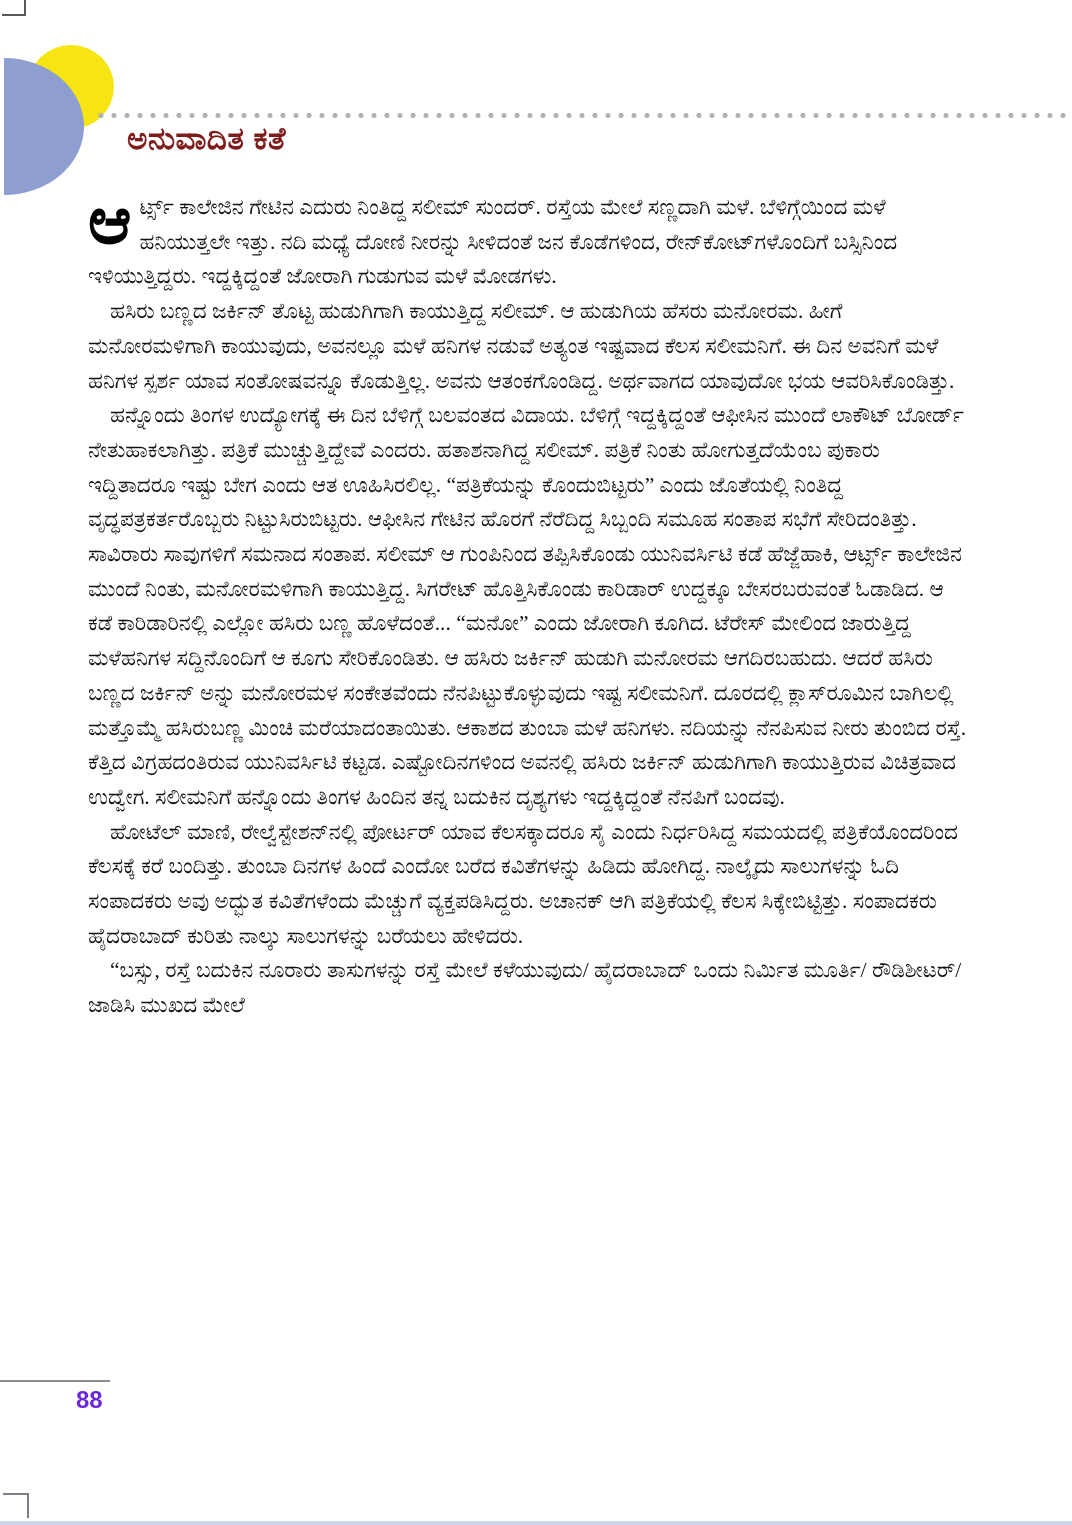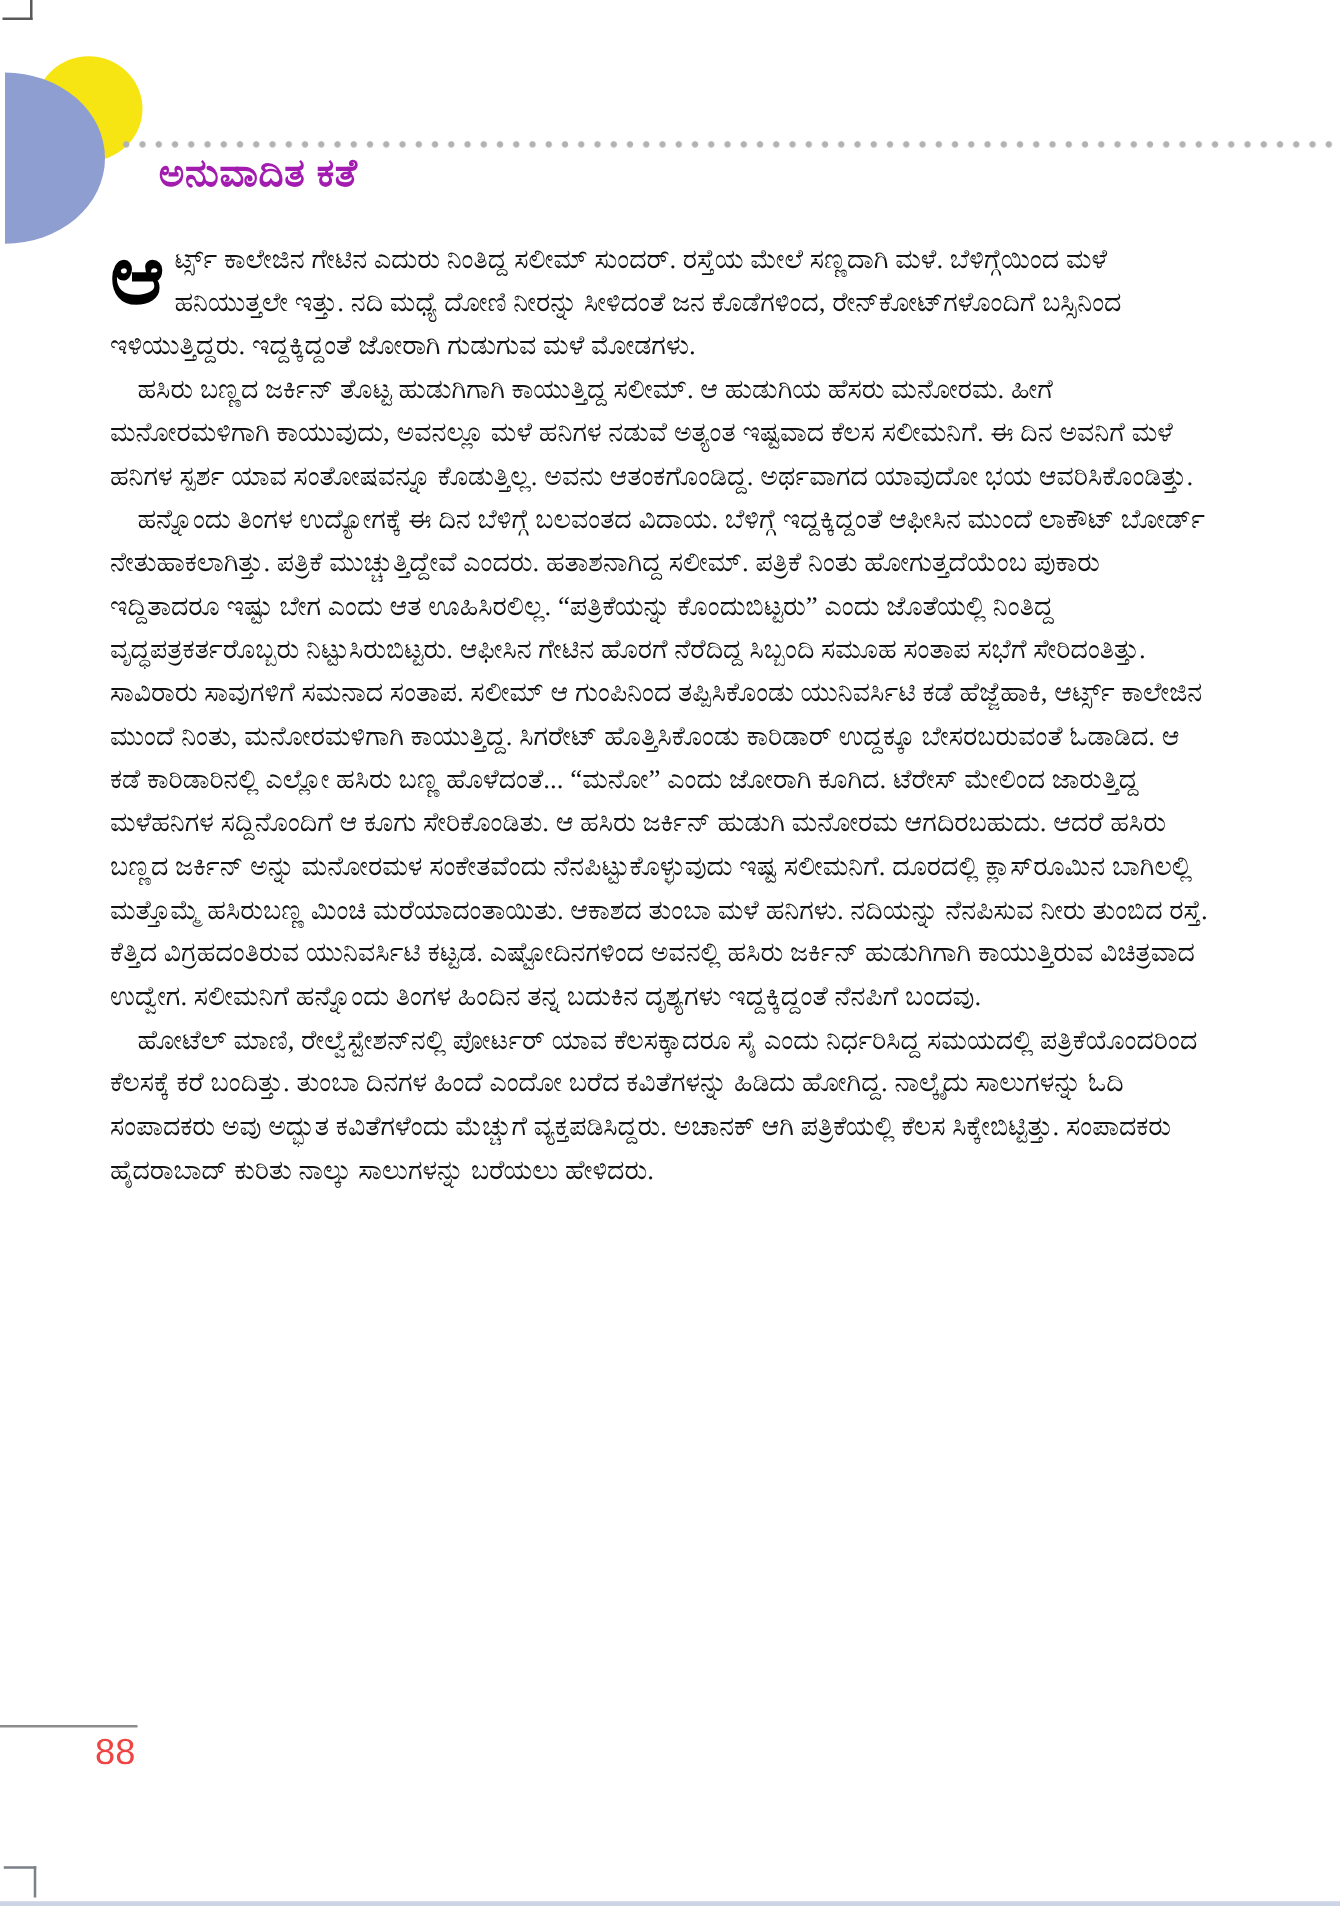--- a/index.html
+++ b/index.html
@@ -56,21 +56,21 @@
     background-size: 13px 7px;
     background-repeat: repeat-x;
   }
   .section-title {
     position: absolute;
     left: 127px; top: 121px;
     margin: 0;
     font-size: 31px;
     font-weight: bold;
     letter-spacing: 0.5px;
-    color: #a21caf;
+    color: #7f1d1d;
     font-family: "Liberation Sans", "DejaVu Sans", sans-serif;
     white-space: nowrap;
   }
 
   
   .story-body {
     position: absolute;
     left: 88px; top: 190px;
     width: 880px;
     font-size: 21.5px;
@@ -97,23 +97,23 @@
   
   .footer-rule {
     position: absolute;
     left: 0; top: 1380px;
     width: 110px; height: 2px;
     background: #8c8c8c;
   }
   .page-number {
     position: absolute;
     left: 76px; top: 1386px;
-    font-size: 29px;
-    font-weight: normal;
-    color: #ef4444;
+    font-size: 24px;
+    font-weight: bold;
+    color: #6d28d9;
     font-family: "Liberation Sans", "DejaVu Sans", sans-serif;
   }
 
   .bottom-strip {
     position: absolute;
     left: 0; bottom: 0;
     width: 100%; height: 4px;
     background: #ccd4e6;
   }
 </style>
@@ -129,20 +129,21 @@
   <div class="semi-blue"></div>
   <div class="dotted-rule"></div>
 
   <h1 class="section-title">ಅನುವಾದಿತ ಕತೆ</h1>
 
   <div class="story-body">
     <p class="first"><span class="drop-cap">ಆ</span><span>ರ್ಟ್ಸ್ ಕಾಲೇಜಿನ ಗೇಟಿನ ಎದುರು ನಿಂತಿದ್ದ ಸಲೀಮ್ ಸುಂದರ್. ರಸ್ತೆಯ ಮೇಲೆ ಸಣ್ಣದಾಗಿ ಮಳೆ. ಬೆಳಿಗ್ಗೆಯಿಂದ ಮಳೆ ಹನಿಯುತ್ತಲೇ ಇತ್ತು. ನದಿ ಮಧ್ಯೆ ದೋಣಿ ನೀರನ್ನು ಸೀಳಿದಂತೆ ಜನ ಕೊಡೆಗಳಿಂದ, ರೇನ್‌ಕೋಟ್‌ಗಳೊಂದಿಗೆ ಬಸ್ಸಿನಿಂದ ಇಳಿಯುತ್ತಿದ್ದರು. ಇದ್ದಕ್ಕಿದ್ದಂತೆ ಜೋರಾಗಿ ಗುಡುಗುವ ಮಳೆ ಮೋಡಗಳು.</span></p>
     <p>ಹಸಿರು ಬಣ್ಣದ ಜರ್ಕಿನ್ ತೊಟ್ಟ ಹುಡುಗಿಗಾಗಿ ಕಾಯುತ್ತಿದ್ದ ಸಲೀಮ್. ಆ ಹುಡುಗಿಯ ಹೆಸರು ಮನೋರಮ. ಹೀಗೆ ಮನೋರಮಳಿಗಾಗಿ ಕಾಯುವುದು, ಅವನಲ್ಲೂ ಮಳೆ ಹನಿಗಳ ನಡುವೆ ಅತ್ಯಂತ ಇಷ್ಟವಾದ ಕೆಲಸ ಸಲೀಮನಿಗೆ. ಈ ದಿನ ಅವನಿಗೆ ಮಳೆ ಹನಿಗಳ ಸ್ಪರ್ಶ ಯಾವ ಸಂತೋಷವನ್ನೂ ಕೊಡುತ್ತಿಲ್ಲ. ಅವನು ಆತಂಕಗೊಂಡಿದ್ದ. ಅರ್ಥವಾಗದ ಯಾವುದೋ ಭಯ ಆವರಿಸಿಕೊಂಡಿತ್ತು.</p>
     <p>ಹನ್ನೊಂದು ತಿಂಗಳ ಉದ್ಯೋಗಕ್ಕೆ ಈ ದಿನ ಬೆಳಿಗ್ಗೆ ಬಲವಂತದ ವಿದಾಯ. ಬೆಳಿಗ್ಗೆ ಇದ್ದಕ್ಕಿದ್ದಂತೆ ಆಫೀಸಿನ ಮುಂದೆ ಲಾಕೌಟ್ ಬೋರ್ಡ್ ನೇತುಹಾಕಲಾಗಿತ್ತು. ಪತ್ರಿಕೆ ಮುಚ್ಚುತ್ತಿದ್ದೇವೆ ಎಂದರು. ಹತಾಶನಾಗಿದ್ದ ಸಲೀಮ್. ಪತ್ರಿಕೆ ನಿಂತು ಹೋಗುತ್ತದೆಯೆಂಬ ಪುಕಾರು ಇದ್ದಿತಾದರೂ ಇಷ್ಟು ಬೇಗ ಎಂದು ಆತ ಊಹಿಸಿರಲಿಲ್ಲ. “ಪತ್ರಿಕೆಯನ್ನು ಕೊಂದುಬಿಟ್ಟರು” ಎಂದು ಜೊತೆಯಲ್ಲಿ ನಿಂತಿದ್ದ ವೃದ್ಧಪತ್ರಕರ್ತರೊಬ್ಬರು ನಿಟ್ಟುಸಿರುಬಿಟ್ಟರು. ಆಫೀಸಿನ ಗೇಟಿನ ಹೊರಗೆ ನೆರೆದಿದ್ದ ಸಿಬ್ಬಂದಿ ಸಮೂಹ ಸಂತಾಪ ಸಭೆಗೆ ಸೇರಿದಂತಿತ್ತು. ಸಾವಿರಾರು ಸಾವುಗಳಿಗೆ ಸಮನಾದ ಸಂತಾಪ. ಸಲೀಮ್ ಆ ಗುಂಪಿನಿಂದ ತಪ್ಪಿಸಿಕೊಂಡು ಯುನಿವರ್ಸಿಟಿ ಕಡೆ ಹೆಜ್ಜೆಹಾಕಿ, ಆರ್ಟ್ಸ್ ಕಾಲೇಜಿನ ಮುಂದೆ ನಿಂತು, ಮನೋರಮಳಿಗಾಗಿ ಕಾಯುತ್ತಿದ್ದ. ಸಿಗರೇಟ್ ಹೊತ್ತಿಸಿಕೊಂಡು ಕಾರಿಡಾರ್ ಉದ್ದಕ್ಕೂ ಬೇಸರಬರುವಂತೆ ಓಡಾಡಿದ. ಆ ಕಡೆ ಕಾರಿಡಾರಿನಲ್ಲಿ ಎಲ್ಲೋ ಹಸಿರು ಬಣ್ಣ ಹೊಳೆದಂತೆ... “ಮನೋ” ಎಂದು ಜೋರಾಗಿ ಕೂಗಿದ. ಟೆರೇಸ್ ಮೇಲಿಂದ ಜಾರುತ್ತಿದ್ದ ಮಳೆಹನಿಗಳ ಸದ್ದಿನೊಂದಿಗೆ ಆ ಕೂಗು ಸೇರಿಕೊಂಡಿತು. ಆ ಹಸಿರು ಜರ್ಕಿನ್ ಹುಡುಗಿ ಮನೋರಮ ಆಗದಿರಬಹುದು. ಆದರೆ ಹಸಿರು ಬಣ್ಣದ ಜರ್ಕಿನ್ ಅನ್ನು ಮನೋರಮಳ ಸಂಕೇತವೆಂದು ನೆನಪಿಟ್ಟುಕೊಳ್ಳುವುದು ಇಷ್ಟ ಸಲೀಮನಿಗೆ. ದೂರದಲ್ಲಿ ಕ್ಲಾಸ್‌ರೂಮಿನ ಬಾಗಿಲಲ್ಲಿ ಮತ್ತೊಮ್ಮೆ ಹಸಿರುಬಣ್ಣ ಮಿಂಚಿ ಮರೆಯಾದಂತಾಯಿತು. ಆಕಾಶದ ತುಂಬಾ ಮಳೆ ಹನಿಗಳು. ನದಿಯನ್ನು ನೆನಪಿಸುವ ನೀರು ತುಂಬಿದ ರಸ್ತೆ. ಕೆತ್ತಿದ ವಿಗ್ರಹದಂತಿರುವ ಯುನಿವರ್ಸಿಟಿ ಕಟ್ಟಡ. ಎಷ್ಟೋದಿನಗಳಿಂದ ಅವನಲ್ಲಿ ಹಸಿರು ಜರ್ಕಿನ್ ಹುಡುಗಿಗಾಗಿ ಕಾಯುತ್ತಿರುವ ವಿಚಿತ್ರವಾದ ಉದ್ವೇಗ. ಸಲೀಮನಿಗೆ ಹನ್ನೊಂದು ತಿಂಗಳ ಹಿಂದಿನ ತನ್ನ ಬದುಕಿನ ದೃಶ್ಯಗಳು ಇದ್ದಕ್ಕಿದ್ದಂತೆ ನೆನಪಿಗೆ ಬಂದವು.</p>
     <p>ಹೋಟೆಲ್ ಮಾಣಿ, ರೇಲ್ವೆಸ್ಟೇಶನ್‌ನಲ್ಲಿ ಪೋರ್ಟರ್ ಯಾವ ಕೆಲಸಕ್ಕಾದರೂ ಸೈ ಎಂದು ನಿರ್ಧರಿಸಿದ್ದ ಸಮಯದಲ್ಲಿ ಪತ್ರಿಕೆಯೊಂದರಿಂದ ಕೆಲಸಕ್ಕೆ ಕರೆ ಬಂದಿತ್ತು. ತುಂಬಾ ದಿನಗಳ ಹಿಂದೆ ಎಂದೋ ಬರೆದ ಕವಿತೆಗಳನ್ನು ಹಿಡಿದು ಹೋಗಿದ್ದ. ನಾಲ್ಕೈದು ಸಾಲುಗಳನ್ನು ಓದಿ ಸಂಪಾದಕರು ಅವು ಅದ್ಭುತ ಕವಿತೆಗಳೆಂದು ಮೆಚ್ಚುಗೆ ವ್ಯಕ್ತಪಡಿಸಿದ್ದರು. ಅಚಾನಕ್ ಆಗಿ ಪತ್ರಿಕೆಯಲ್ಲಿ ಕೆಲಸ ಸಿಕ್ಕೇಬಿಟ್ಟಿತ್ತು. ಸಂಪಾದಕರು ಹೈದರಾಬಾದ್ ಕುರಿತು ನಾಲ್ಕು ಸಾಲುಗಳನ್ನು ಬರೆಯಲು ಹೇಳಿದರು.</p>
+    <p>“ಬಸ್ಸು, ರಸ್ತೆ ಬದುಕಿನ ನೂರಾರು ತಾಸುಗಳನ್ನು ರಸ್ತೆ ಮೇಲೆ ಕಳೆಯುವುದು/ ಹೈದರಾಬಾದ್ ಒಂದು ನಿರ್ಮಿತ ಮೂರ್ತಿ/ ರೌಡಿಶೀಟರ್/ ಜಾಡಿಸಿ ಮುಖದ ಮೇಲೆ</p>
   </div>
 
   <div class="footer-rule"></div>
   <div class="page-number">88</div>
 
   <div class="bottom-strip"></div>
 
 </div>
 
 </body></html>

